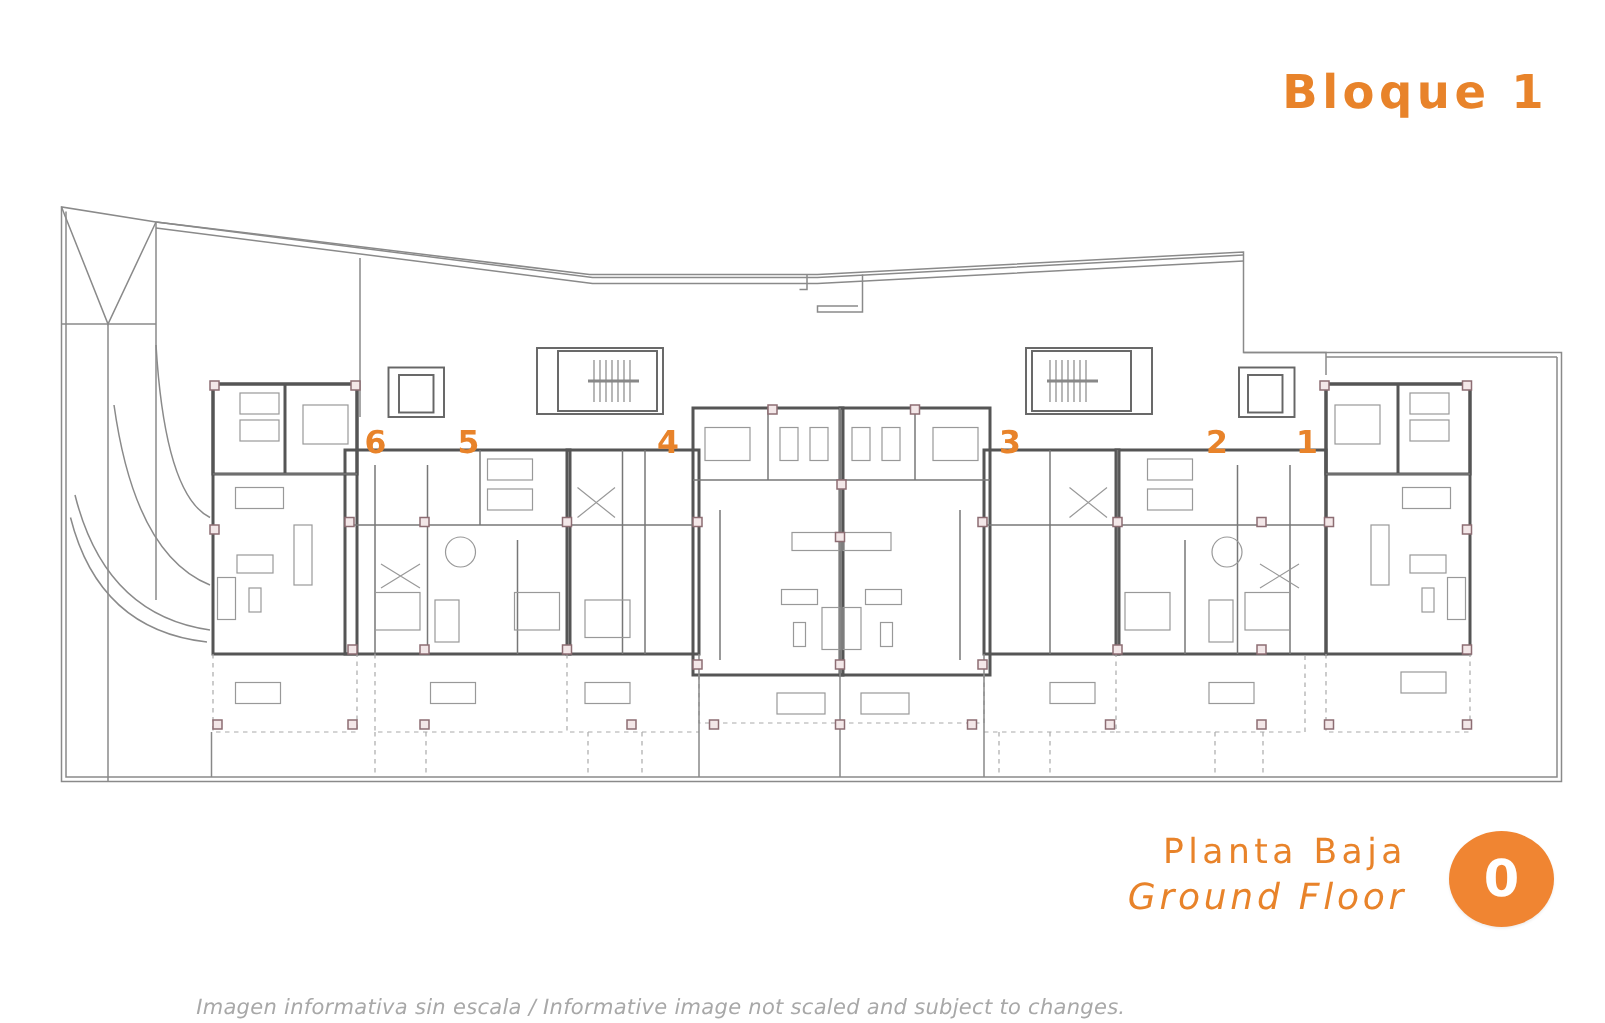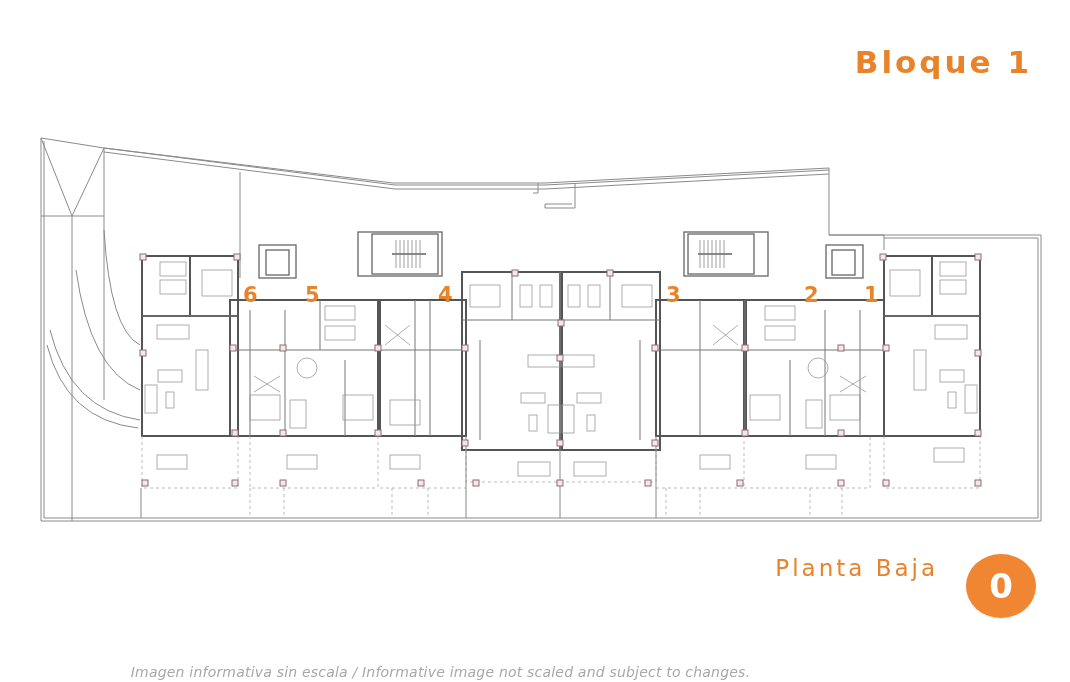--- a/index.html
+++ b/index.html
@@ -237,16 +237,17 @@
 
 <div class="unit-num" style="left:864px;top:283px;">1</div>
 <div class="unit-num" style="left:804px;top:283px;">2</div>
 <div class="unit-num" style="left:666px;top:283px;">3</div>
 <div class="unit-num" style="left:438px;top:283px;">4</div>
 <div class="unit-num" style="left:305px;top:283px;">5</div>
 <div class="unit-num" style="left:243px;top:283px;">6</div>
 
 <div class="floor-label">
   <div class="floor-es">Planta Baja</div>
+  <div class="floor-en">Ground Floor</div>
 </div>
 <div class="badge">0</div>
 
 <div class="disclaimer">Imagen informativa sin escala /  Informative image not scaled and subject to changes.</div>
 
 </body></html>

